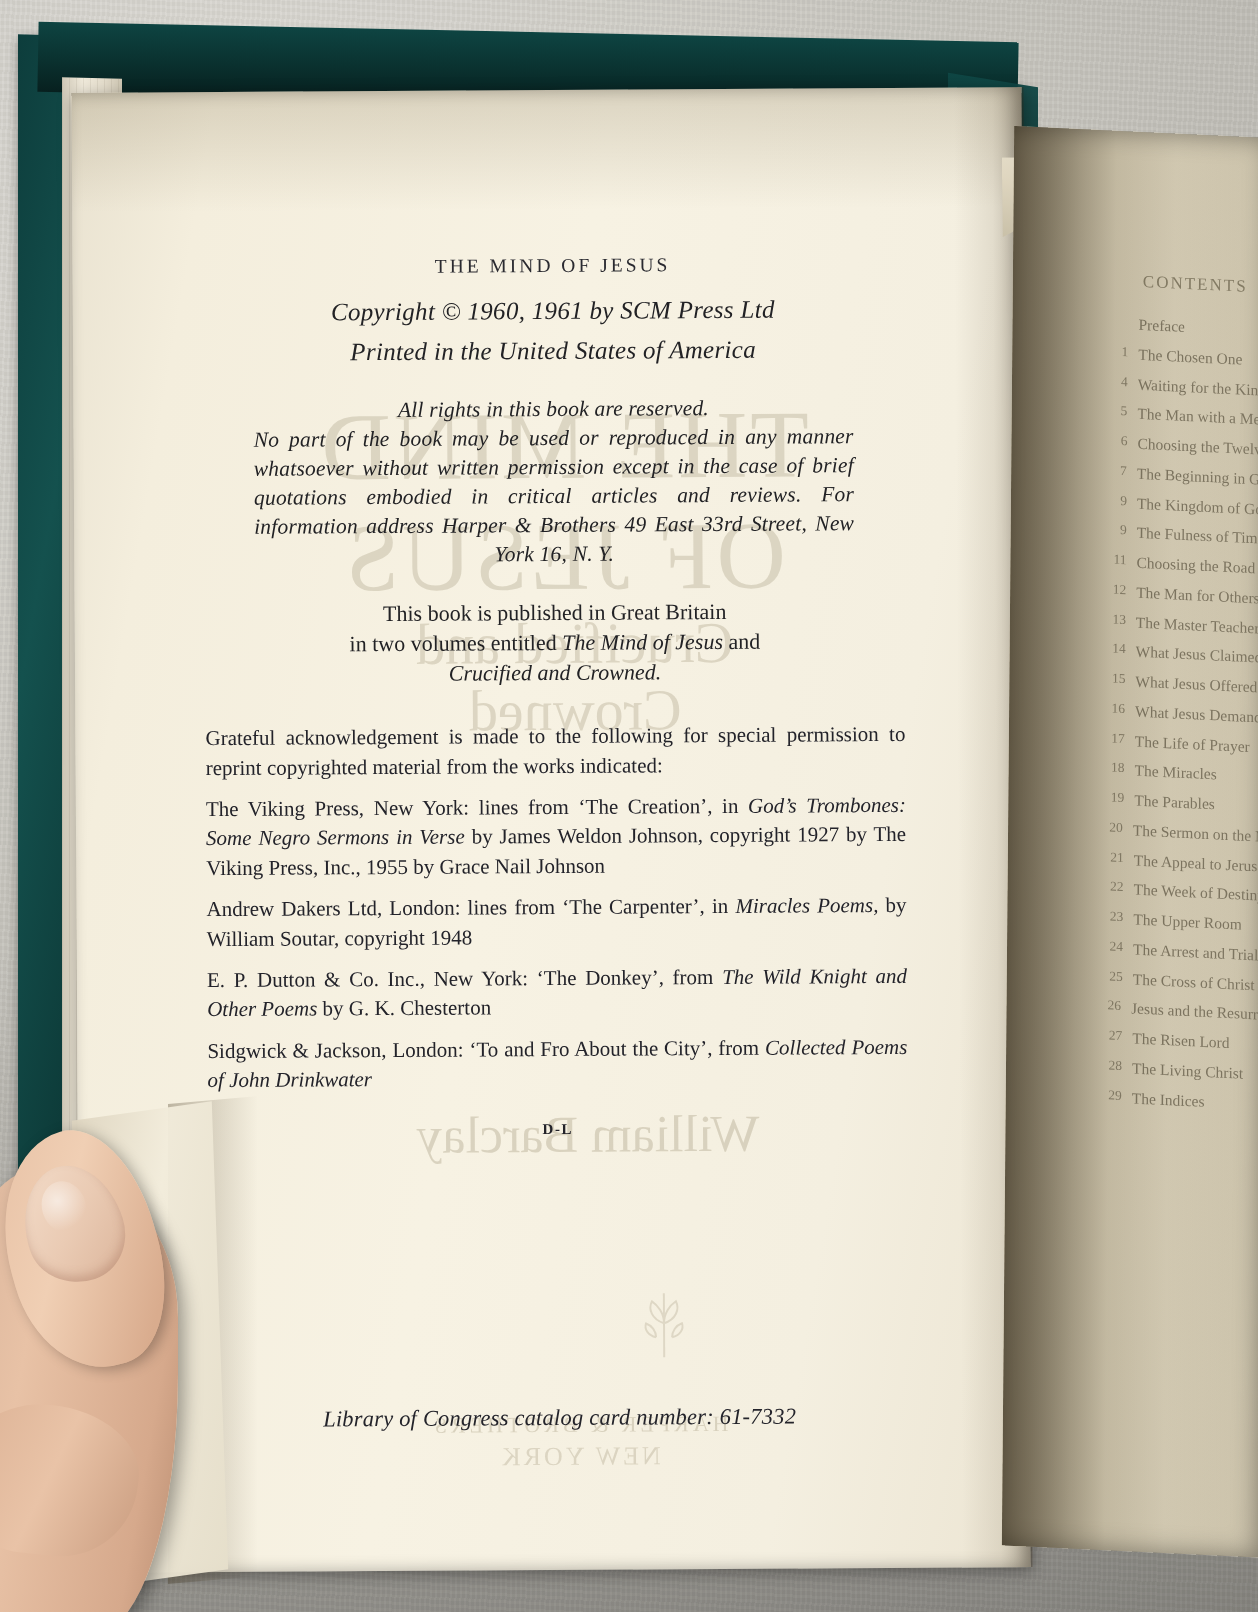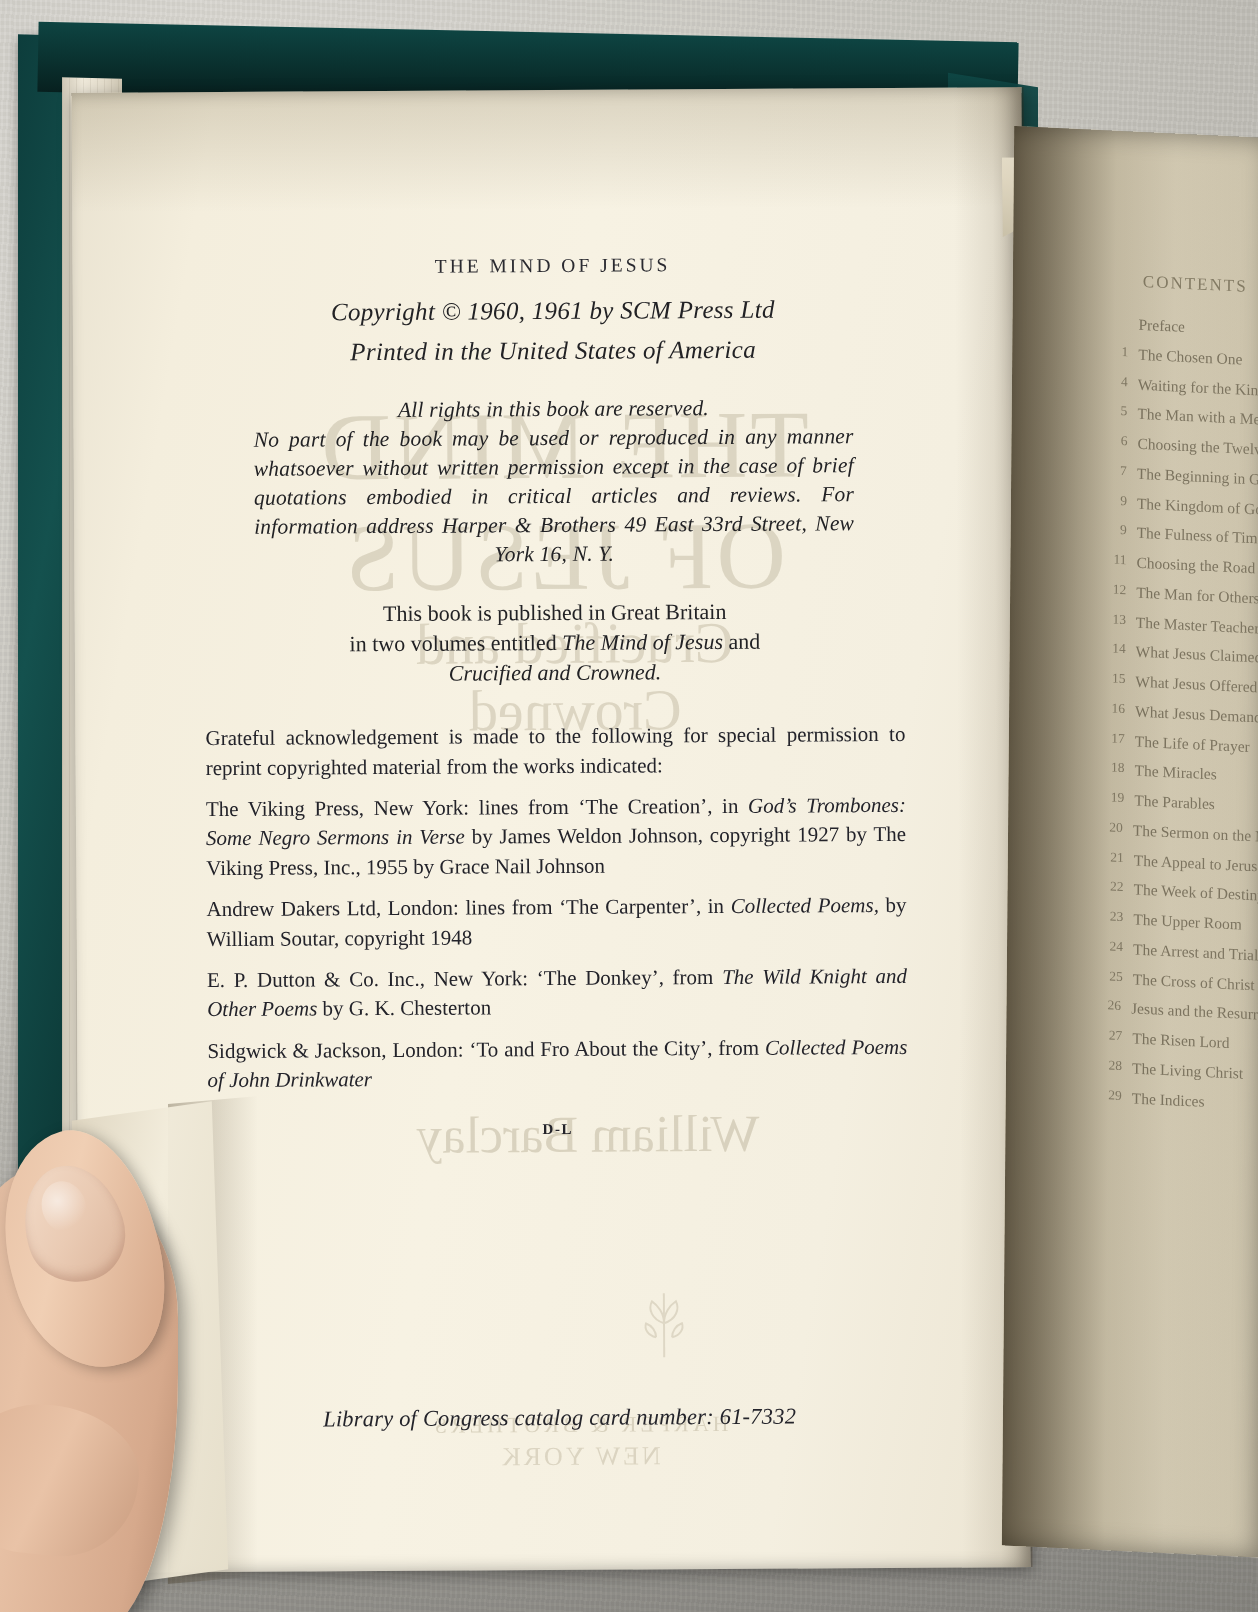--- a/index.html
+++ b/index.html
@@ -403,21 +403,21 @@
           <div>This book is published in Great Britain</div>
           <div><span>in two volumes entitled </span><i>The Mind of Jesus</i><span> and</span></div>
           <div><i>Crucified and Crowned.</i></div>
         </div>
 
         <div id="ack-block">
           <p>Grateful acknowledgement is made to the following for special permission to reprint copyrighted material from the works indicated:</p>
 
           <p><span>The Viking Press, New York: lines from ‘The Creation’, in </span><i>God’s Trombones: Some Negro Sermons in Verse</i><span> by James Weldon Johnson, copyright 1927 by The Viking Press, Inc., 1955 by Grace Nail Johnson</span></p>
 
-          <p><span>Andrew Dakers Ltd, London: lines from ‘The Carpenter’, in </span><i>Collected Poems,</i><span> by William Soutar, copyright 1948</span></p>
+          <p><span>Andrew Dakers Ltd, London: lines from ‘The Carpenter’, in </span><i>Miracles Poems,</i><span> by William Soutar, copyright 1948</span></p>
 
           <p><span>E. P. Dutton &amp; Co. Inc., New York: ‘The Donkey’, from </span><i>The Wild Knight and Other Poems</i><span> by G. K. Chesterton</span></p>
 
           <p><span>Sidgwick &amp; Jackson, London: ‘To and Fro About the City’, from </span><i>Collected Poems of John Drinkwater</i><span></span></p>
 
           <div id="dl-mark">D-L</div>
         </div>
       </div>
 
       <div id="loc-line">Library of Congress catalog card number: 61-7332</div>

